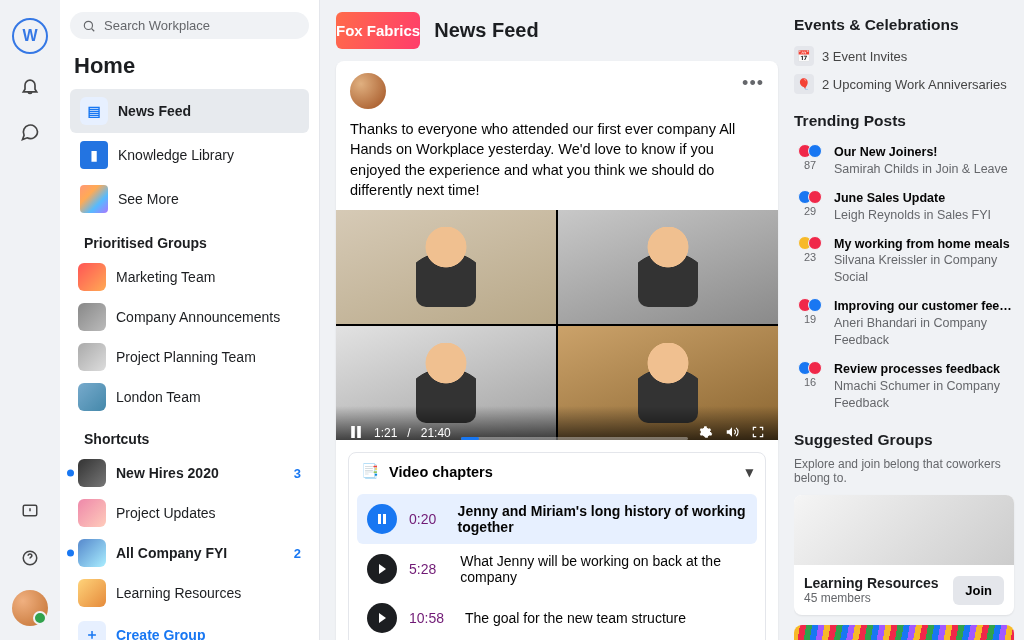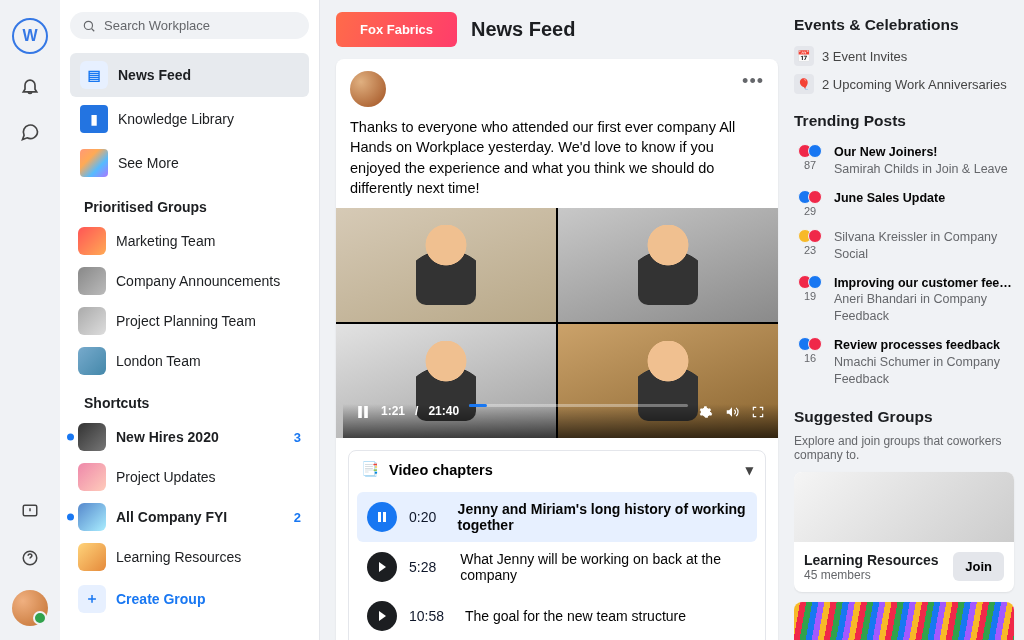--- a/index.html
+++ b/index.html
@@ -33,55 +33,55 @@
 .group-item .gthumb.h{background:linear-gradient(135deg,#ffd37a,#e58a3b);}
 .group-item.bold .glabel{font-weight:700;}
 .group-item .dot{width:7px;height:7px;border-radius:50%;background:#1877f2;position:absolute;left:-3px;top:50%;transform:translateY(-50%);}
 .group-item .count{margin-left:auto;color:#1877f2;font-size:13px;font-weight:600;}
 .create-group{display:flex;align-items:center;gap:10px;padding:8px;color:#1877f2;font-weight:600;font-size:14px;cursor:pointer;}
 .create-group .plus{width:28px;height:28px;border-radius:6px;background:#e7f0ff;display:flex;align-items:center;justify-content:center;}
 
 .main { flex:1; display:flex; overflow:hidden; }
 .feed-col { flex:1; padding: 12px 16px 0 16px; overflow-y:auto; min-width:0;}
 .header-bar{display:flex;align-items:center;gap:14px;margin-bottom:12px;}
-.brand-chip{background:linear-gradient(110deg,#ff6b4a,#ff3d6b);color:#fff;font-weight:700;font-size:13px;padding:10px 24px;border-radius:6px;}
+.brand-chip{background:linear-gradient(110deg,#ff6b4a,#ff3d6b);color:#fff;font-weight:700;font-size:15px;padding:10px 0;border-radius:6px;}
 .feed-title{font-size:20px;font-weight:700;color:#1c1e21;}
 
 .card{background:#fff;border-radius:8px;box-shadow:0 1px 2px rgba(0,0,0,.1);margin-bottom:14px;}
 .post-head{display:flex;align-items:flex-start;gap:10px;padding:12px 14px 4px;}
 .post-head .av{width:36px;height:36px;border-radius:50%;background:radial-gradient(circle at 30% 30%,#e0b080,#a05020);flex-shrink:0;}
 .post-head .who{font-size:14px;line-height:1.3;}
 .post-head .who b{font-weight:600;color:#050505;}
 .post-head .who .arrow{color:#65676b;margin:0 4px;font-size:10px;}
 .post-head .sub{color:#65676b;font-size:12px;display:flex;align-items:center;gap:4px;}
 .post-head .menu{margin-left:auto;color:#65676b;font-size:18px;letter-spacing:1px;cursor:pointer;}
 .post-body{padding:6px 14px 10px;font-size:14.5px;color:#050505;line-height:1.4;}
 
 .video{margin:0;background:#000;position:relative;height:230px;display:grid;grid-template-columns:1fr 1fr;grid-template-rows:1fr 1fr;gap:2px;}
 .video .vq{background:#444;display:flex;align-items:center;justify-content:center;}
 .vq.a{background:linear-gradient(160deg,#d6cab6,#b8a888);}
 .vq.b{background:linear-gradient(160deg,#c8c8c8,#8a8a8a);}
 .vq.c{background:linear-gradient(160deg,#e2e2e2,#a0a0a0);}
 .vq.d{background:linear-gradient(160deg,#cba26a,#8a6530);}
 .person{width:60px;height:80px;background:radial-gradient(circle at 50% 25%,#f0c090 0 30%,transparent 31%),radial-gradient(circle at 50% 90%,#333 0 60%,transparent 61%);border-radius:10px;}
-.video-ctrl{position:absolute;left:7px;right:0;bottom:0;height:34px;background:linear-gradient(transparent,rgba(0,0,0,.65));display:flex;align-items:flex-start;gap:10px;padding:0 12px;color:#fff;font-size:12px;font-weight:bold;}
+.video-ctrl{position:absolute;left:0;right:0;bottom:0;height:34px;background:linear-gradient(transparent,rgba(0,0,0,.65));display:flex;align-items:flex-end;gap:10px;padding:0 12px;color:#fff;font-size:12px;}
 .video-ctrl .bar{flex:1;height:3px;background:rgba(255,255,255,.35);border-radius:2px;position:relative;}
 .video-ctrl .bar::before{content:'';position:absolute;left:0;top:0;bottom:0;width:8%;background:#1877f2;border-radius:2px;}
 .video-ctrl .cicon{width:16px;height:16px;display:flex;align-items:center;justify-content:center;cursor:pointer;}
 
 .chapters{margin:12px;border:1px solid #e4e6eb;border-radius:8px;}
 .ch-head{display:flex;align-items:center;gap:10px;padding:10px 12px;font-size:14.5px;font-weight:600;cursor:pointer;}
 .ch-head .car{margin-left:auto;color:#444;}
 .ch-list{padding:4px 8px 10px;}
 .ch-row{display:flex;align-items:center;gap:12px;padding:9px 10px;border-radius:6px;font-size:14px;}
 .ch-row.active{background:#e7f0ff;}
 .ch-row .play{width:30px;height:30px;border-radius:50%;background:#1c1e21;display:flex;align-items:center;justify-content:center;cursor:pointer;flex-shrink:0;}
 .ch-row.active .play{background:#1877f2;}
 .ch-row .play svg{fill:#fff;}
-.ch-row .ts{width:44px;color:#0f172a;font-weight:500;}
+.ch-row .ts{width:44px;color:#701a75;font-weight:500;}
 .ch-row .ct{color:#050505;}
 .ch-row.active .ct{font-weight:600;}
 
 .right-col{width:230px;padding:12px 10px 0 0;overflow-y:auto;font-size:13px;color:#1c1e21;}
 .r-sec-title{font-size:15.5px;font-weight:700;margin:4px 0 8px;}
 .r-sub{color:#65676b;font-size:12px;margin-bottom:10px;}
 .ev-row{display:flex;align-items:center;gap:8px;padding:4px 0;color:#444;cursor:pointer;}
 .ev-row .eicon{width:20px;height:20px;border-radius:4px;background:#e4e6eb;display:flex;align-items:center;justify-content:center;color:#65676b;font-size:11px;}
 .trend-item{display:flex;gap:8px;padding:6px 0;cursor:pointer;}
 .tr-badge{min-width:32px;display:flex;flex-direction:column;align-items:center;gap:1px;}
@@ -144,20 +144,21 @@
 </div>
 
 <div class="sidebar">
   <div class="search">
     <svg width="14" height="14" viewBox="0 0 24 24" fill="none" stroke="#65676b" stroke-width="2">
         <circle cx="11" cy="11" r="7"></circle>
         <path d="M21 21l-4.3-4.3"></path>
       </svg>
     <span>Search Workplace</span>
   </div>
+  <div class="home-title">Home</div>
 
   <div class="nav-item active">
     <div class="thumb feed">▤</div>
     <span>News Feed</span>
   </div>
   <div class="nav-item">
     <div class="thumb kl">▮</div>
     <span>Knowledge Library</span>
   </div>
   <div class="nav-item">
@@ -341,31 +342,33 @@
     <div class="trend-item">
       <div class="tr-badge">
           <div class="tr-icons">
             <span class="tri-like"></span>
             <span class="tri-love"></span>
           </div>
           <div class="tr-count">29</div>
         </div>
       <div class="tr-body">
           <div class="tt">June Sales Update</div>
+          <div class="sub"><span class="who">Leigh Reynolds</span> <span>in</span> <span class="grp">Sales FYI</span></div>
         </div>
     </div>
     <div class="trend-item">
       <div class="tr-badge">
           <div class="tr-icons">
             <span class="tri-wow"></span>
             <span class="tri-love"></span>
           </div>
           <div class="tr-count">23</div>
         </div>
       <div class="tr-body">
+          <div class="tt">My working from home meals</div>
           <div class="sub"><span class="who">Silvana Kreissler</span> <span>in</span> <span class="grp">Company Social</span></div>
         </div>
     </div>
     <div class="trend-item">
       <div class="tr-badge">
           <div class="tr-icons">
             <span class="tri-love"></span>
             <span class="tri-like"></span>
           </div>
           <div class="tr-count">19</div>
@@ -383,21 +386,21 @@
           </div>
           <div class="tr-count">16</div>
         </div>
       <div class="tr-body">
           <div class="tt">Review processes feedback</div>
           <div class="sub"><span class="who">Nmachi Schumer</span> <span>in</span> <span class="grp">Company Feedback</span></div>
         </div>
     </div>
 
     <div class="r-sec-title" style="margin-top:14px">Suggested Groups</div>
-    <div class="r-sub">Explore and join groups that coworkers company to.</div>
+    <div class="r-sub">Explore and join belong that coworkers belong to.</div>
 
     <div class="sg-card">
       <div class="sg-img a"></div>
       <div class="sg-foot">
         <div class="sg-meta">
             <div class="n">Learning Resources</div>
             <div class="m">45 members</div>
           </div>
         <button class="join-btn">Join</button>
       </div>

